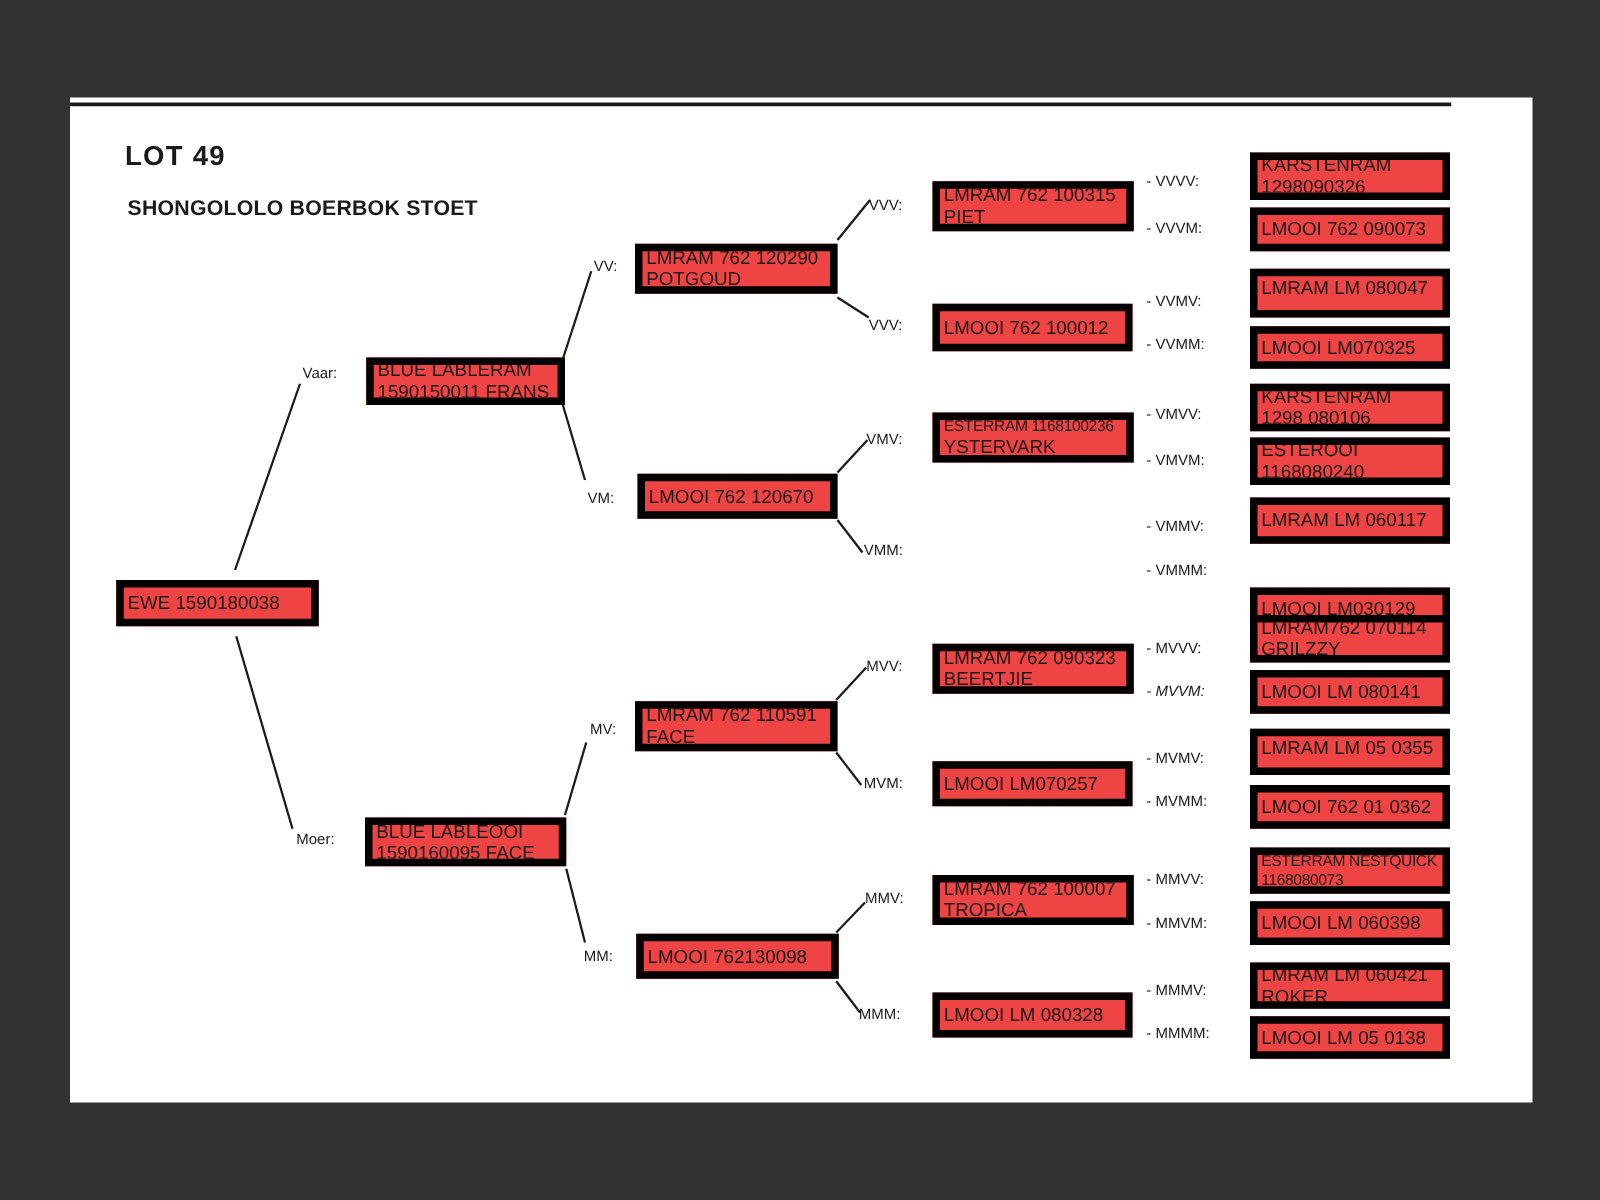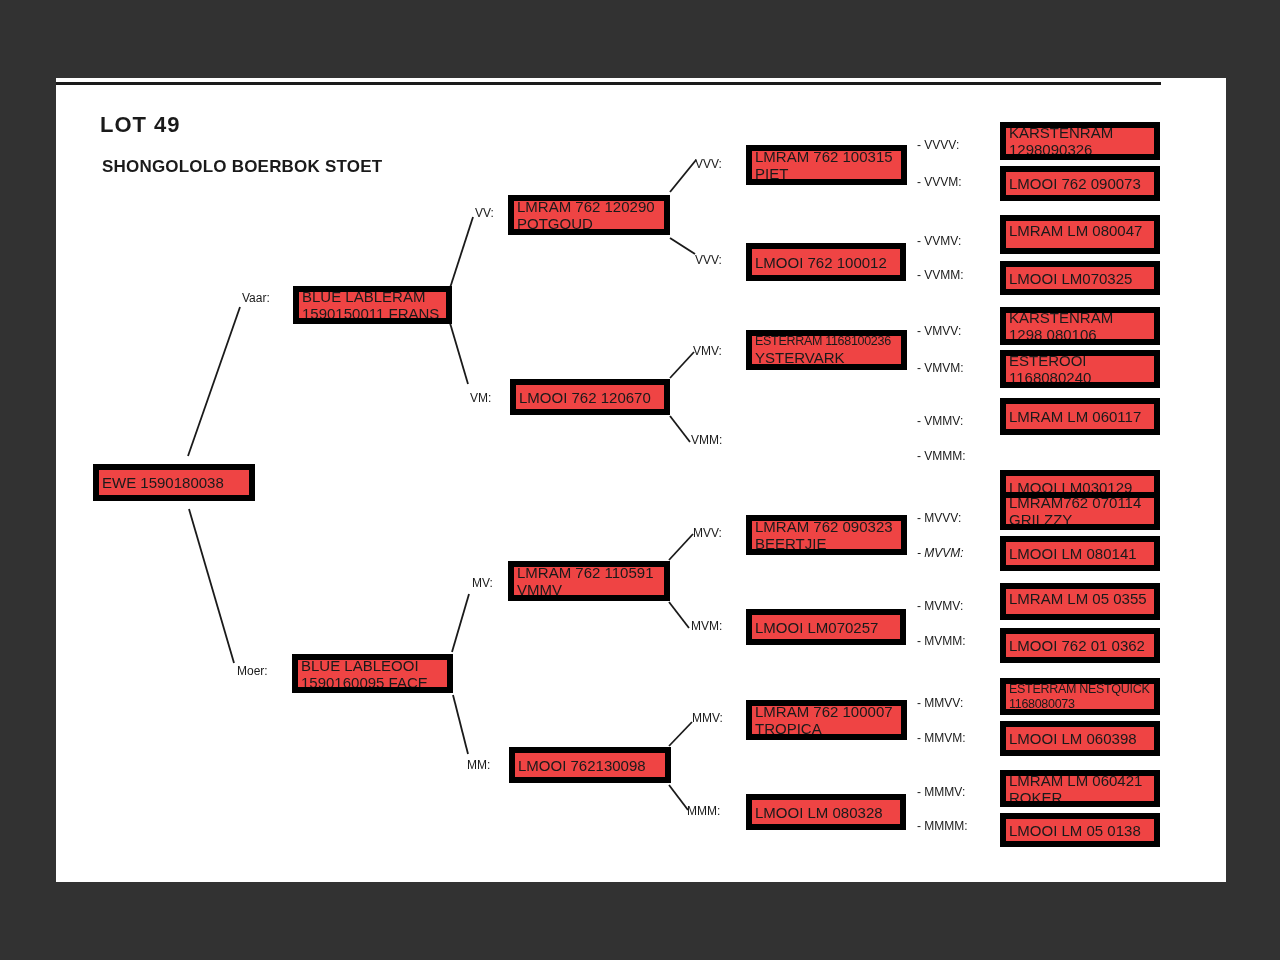--- a/index.html
+++ b/index.html
@@ -69,21 +69,21 @@
     <span>LMRAM 762 120290</span>
     <span>POTGOUD</span>
   </div>
   <div class="lbl" style="left:414px;top:313px;">VM:</div>
   <div class="box" style="left:454px;top:301px;width:160px;height:36px;">
     <span>LMOOI 762 120670</span>
   </div>
   <div class="lbl" style="left:416px;top:498px;">MV:</div>
   <div class="box" style="left:452px;top:483px;width:162px;height:40px;">
     <span>LMRAM 762 110591</span>
-    <span>VMMV</span>
+    <span>FACE</span>
   </div>
   <div class="lbl" style="left:411px;top:680px;">MM:</div>
   <div class="box" style="left:453px;top:669px;width:162px;height:36px;">
     <span>LMOOI 762130098</span>
   </div>
 
   <div class="lbl" style="left:639px;top:79px;">VVV:</div>
   <div class="box" style="left:690px;top:67px;width:161px;height:40px;">
     <span>LMRAM 762 100315</span>
     <span>PIET</span>

